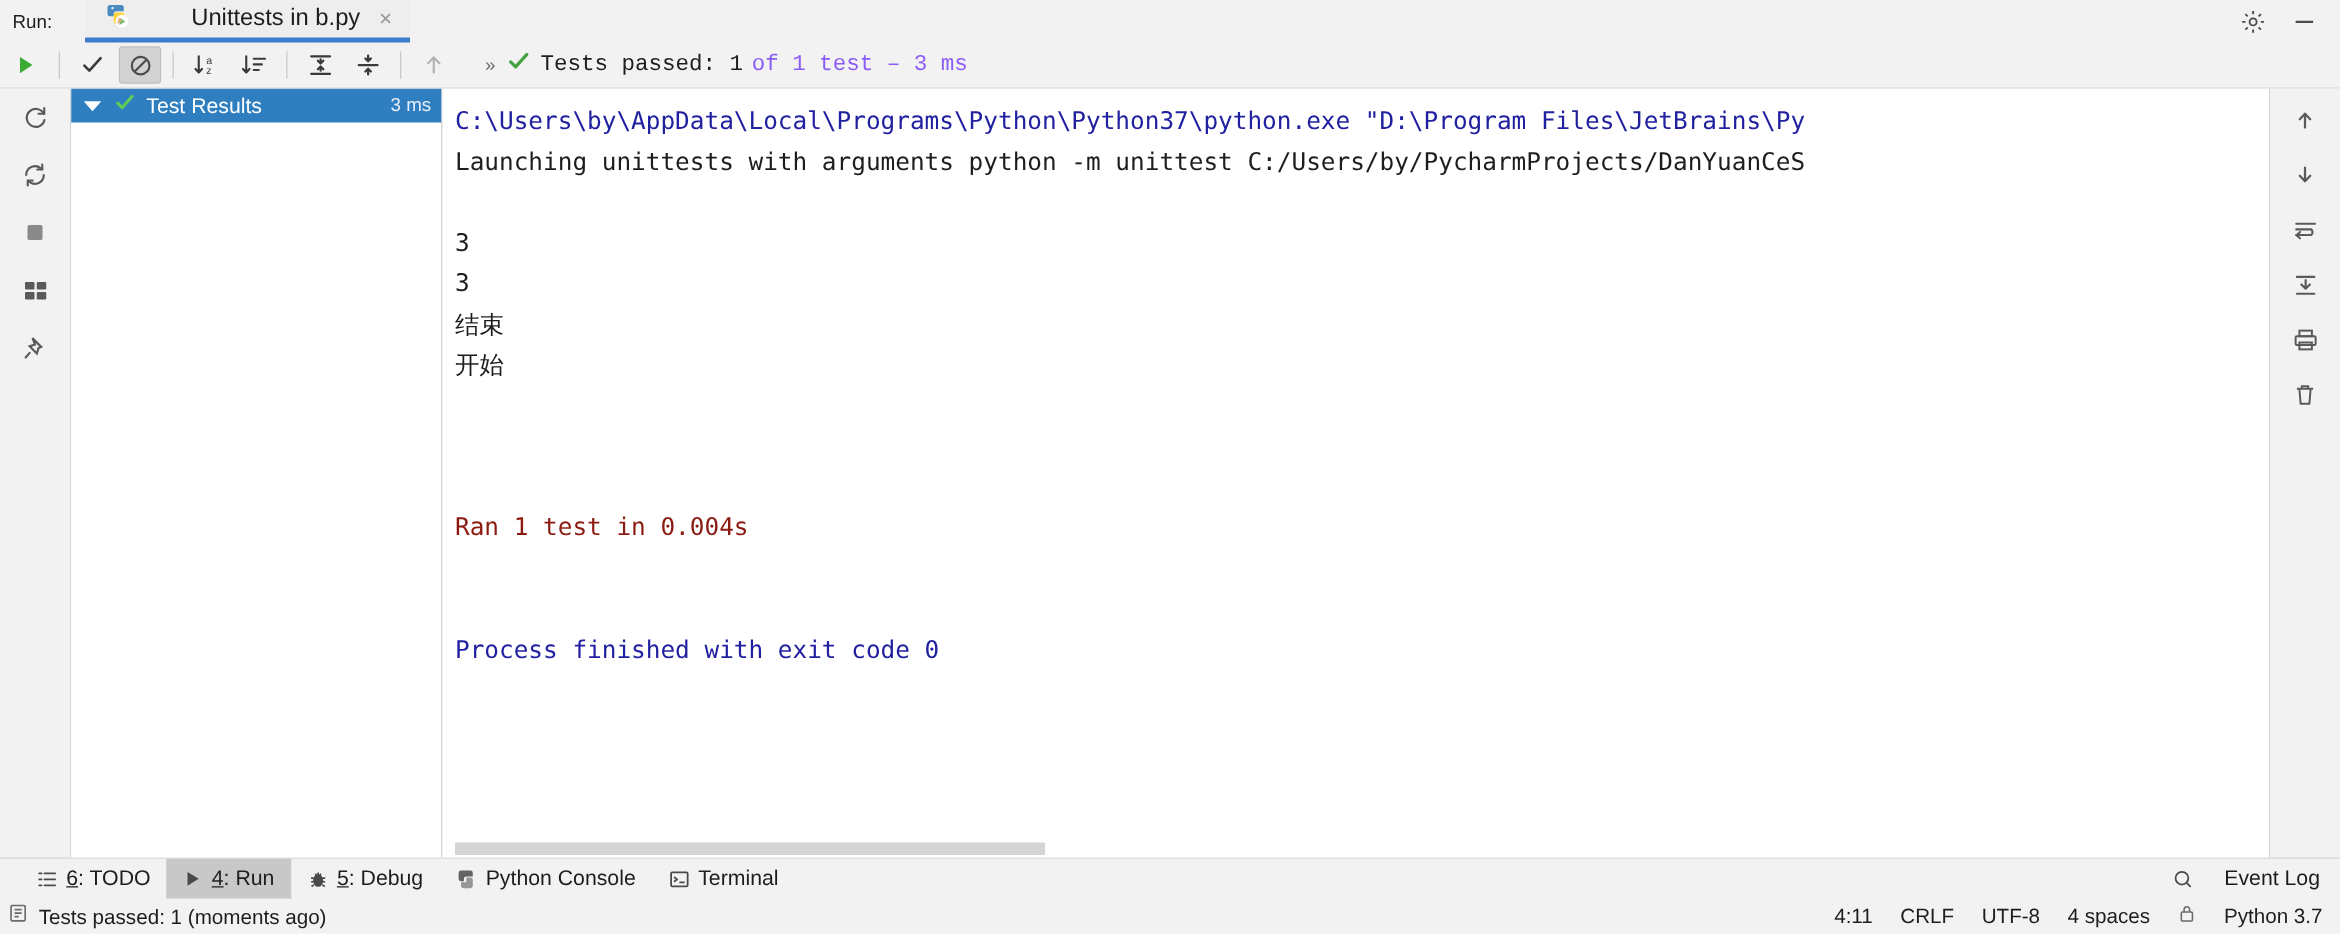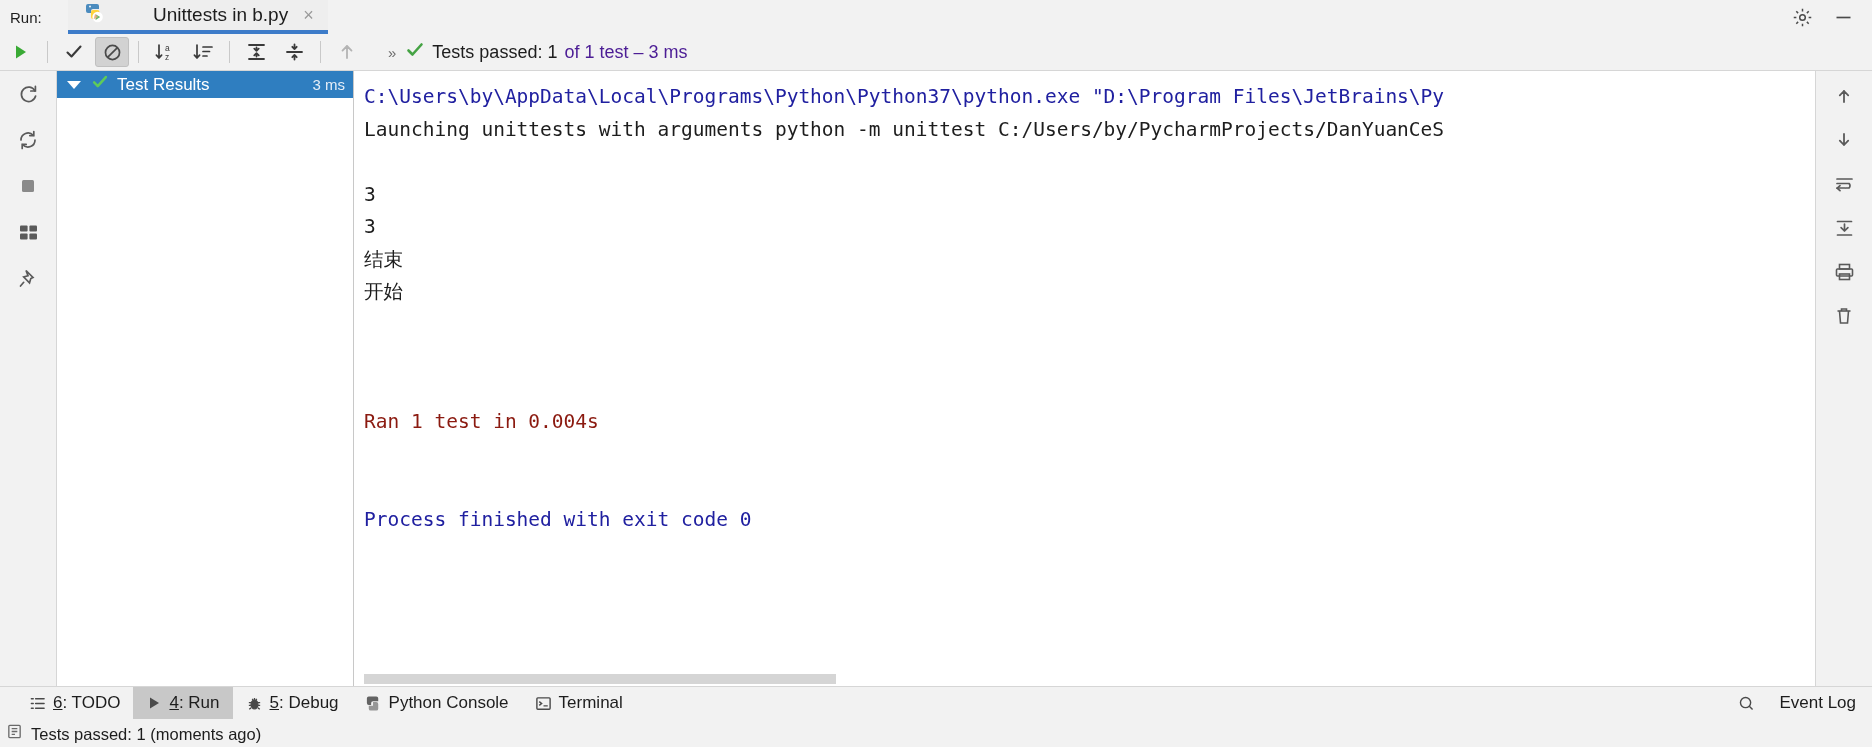--- a/index.html
+++ b/index.html
@@ -112,23 +112,24 @@
     font-size: 15px;
     padding: 0 10px 0 22px;
     letter-spacing: -1px;
   }
   .status-run {
     display: flex;
     align-items: center;
     gap: 7px;
     font-size: 18px;
     white-space: nowrap;
+    font-family: Liberation Mono, monospace;
   }
   .status-strong { color: #1d1d1d; }
-  .status-dim { color: #4c1d95; }
+  .status-dim { color: #8b5cf6; }
 
   
   .main {
     flex: 1 1 auto;
     display: flex;
     min-height: 0;
     background: #ffffff;
   }
 
   
@@ -562,14 +563,27 @@
     <div class="sb-left">
       <span>
         <svg width="17" height="17" viewBox="0 0 18 18" fill="none" stroke="#6a6a6a" stroke-width="1.4">
             <rect x="3" y="2.5" width="12" height="13" rx="1"></rect>
             <path d="M6 6h6M6 9h6M6 12h3.5"></path>
           </svg>
       </span>
       <span>Tests passed: 1 (moments ago)</span>
     </div>
     <div class="sb-spacer"></div>
+    <div class="sb-right">
+      <span>4:11</span>
+      <span>CRLF</span>
+      <span>UTF-8</span>
+      <span>4 spaces</span>
+      <span>
+        <svg width="15" height="16" viewBox="0 0 16 18" fill="none" stroke="#6a6a6a" stroke-width="1.4">
+            <rect x="3" y="7.5" width="10" height="8" rx="1"></rect>
+            <path d="M5.5 7.5V5.2a2.5 2.5 0 0 1 5 0v2.3"></path>
+          </svg>
+      </span>
+      <span>Python 3.7</span>
+    </div>
   </div>
 </div>
 
 </body></html>

